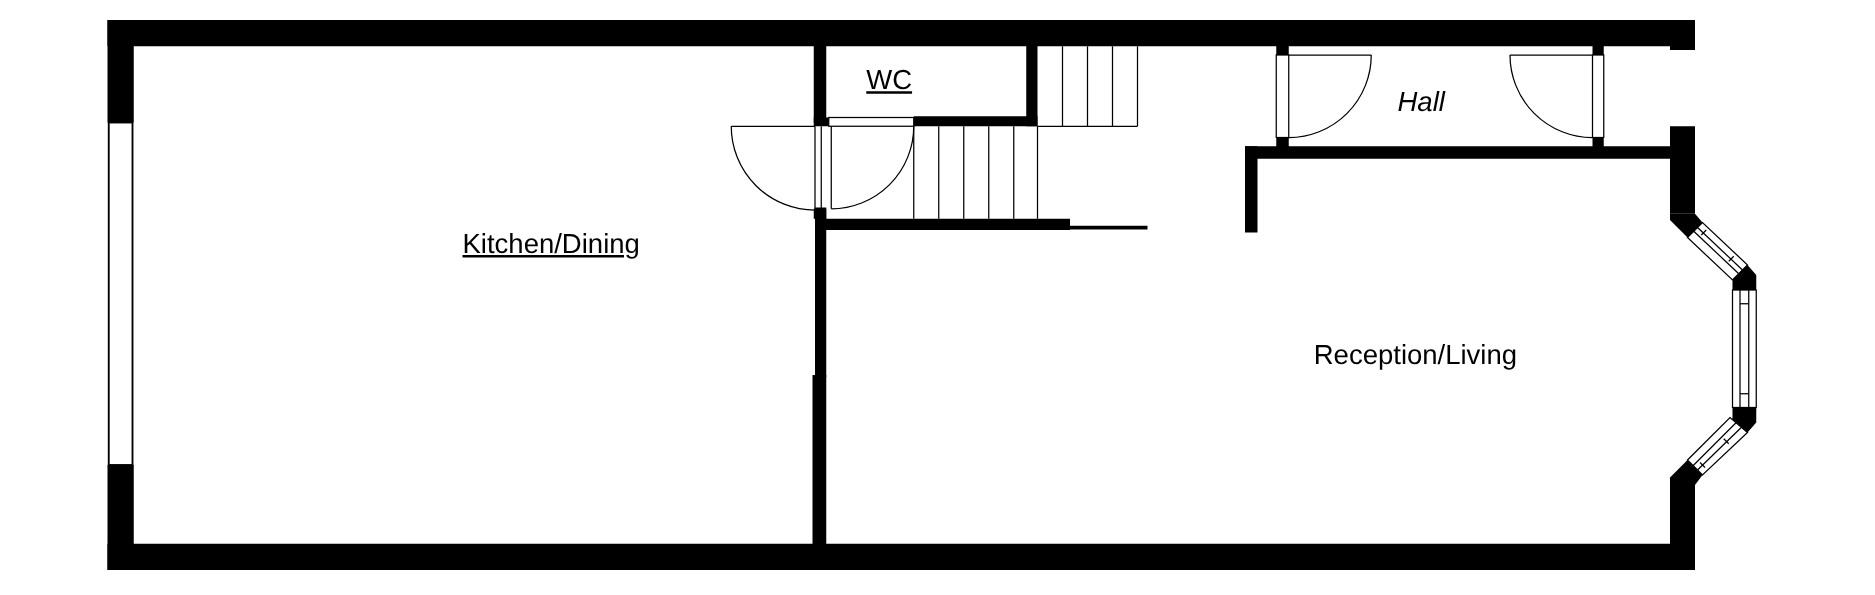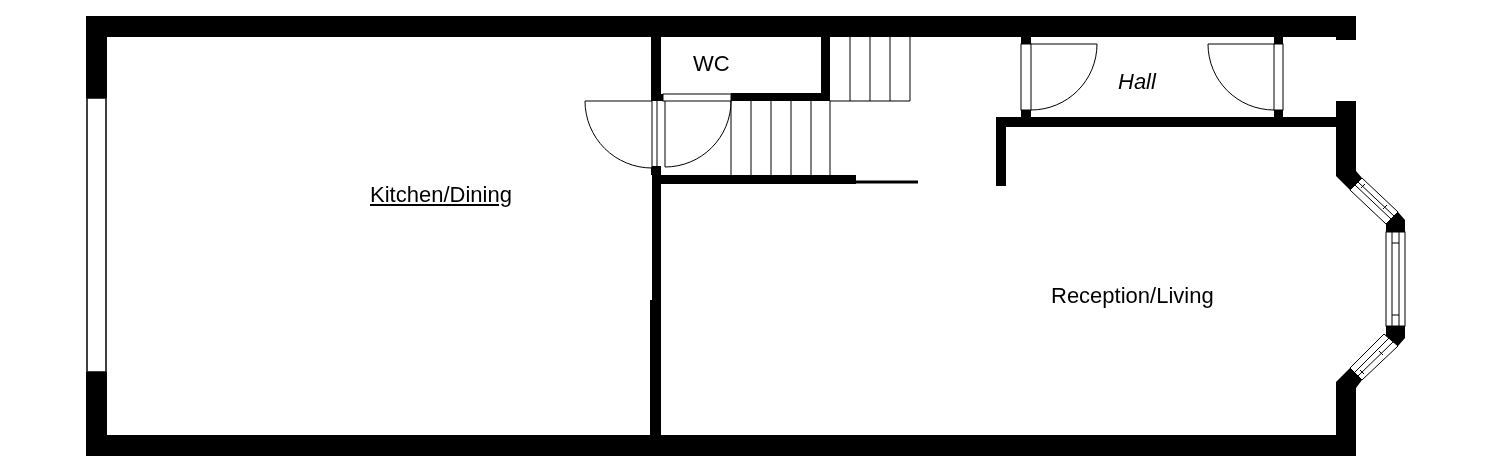--- a/index.html
+++ b/index.html
@@ -125,15 +125,15 @@
     <path d="M1097,44 A66,66 0 0 1 1031,110"></path>
   </g>
   <g fill="none" stroke="#000" stroke-width="1">
     <rect x="1274" y="44" width="9" height="66" fill="#fff"></rect>
     <line x1="1208" y1="44" x2="1274" y2="44"></line>
     <path d="M1208,44 A66,66 0 0 0 1274,110"></path>
   </g>
 </svg>
 
 <div class="label" style="left:370px; top:184px;text-decoration:underline;">Kitchen/Dining</div>
-<div class="label" style="left:693px; top:53px;">WC</div>
+<div class="label" style="left:693px; top:53px;text-decoration:underline;">WC</div>
 <div class="label" style="left:1118px; top:71px;font-style:italic;">Hall</div>
-<div class="label" style="left:1051px; top:273px;margin-top:12px;">Reception/Living</div>
+<div class="label" style="left:1051px; top:273px;">Reception/Living</div>
 
 </body></html>

